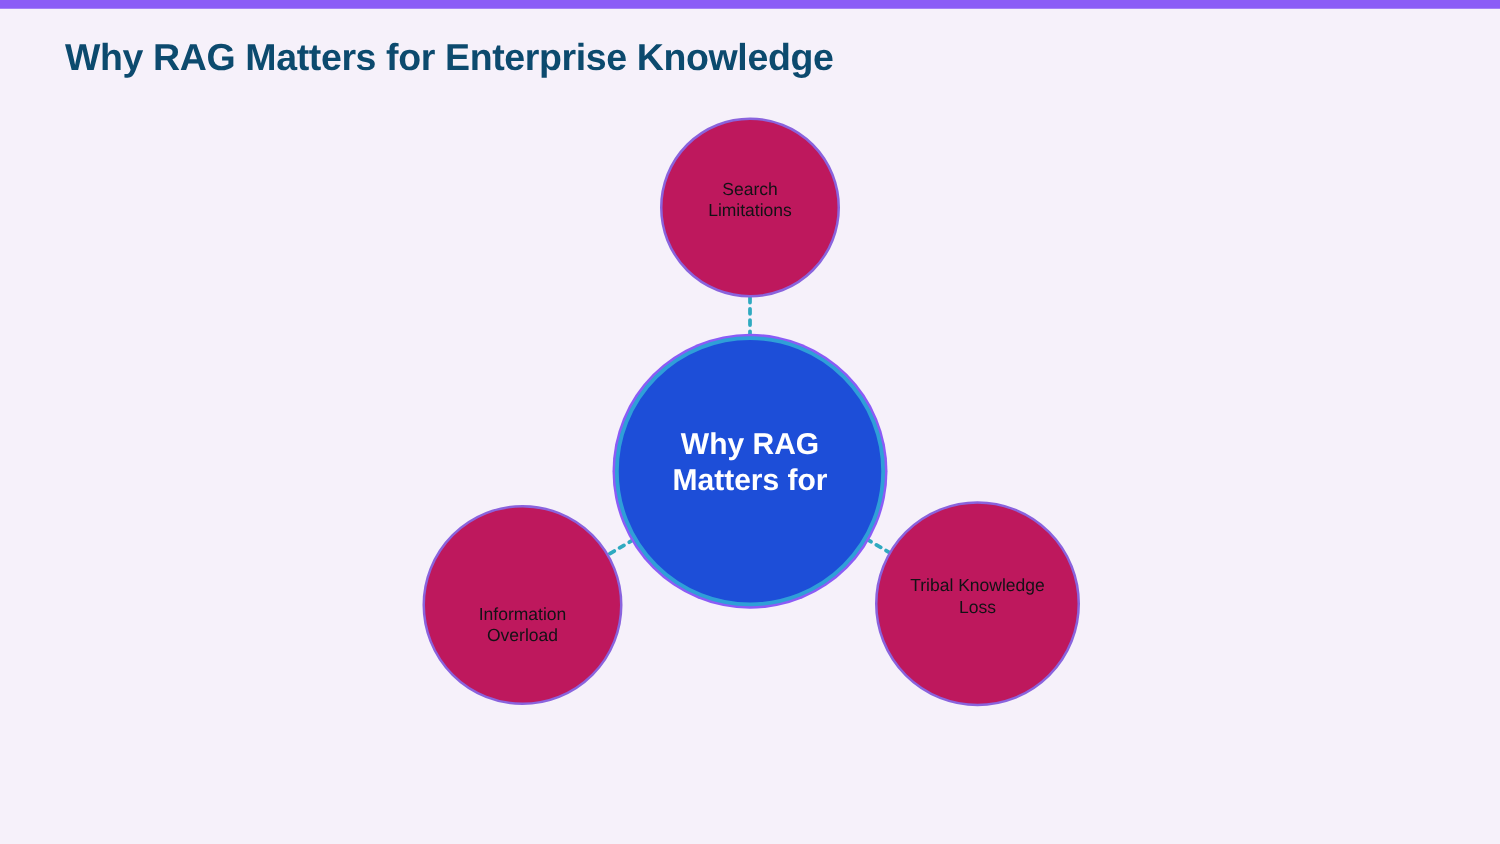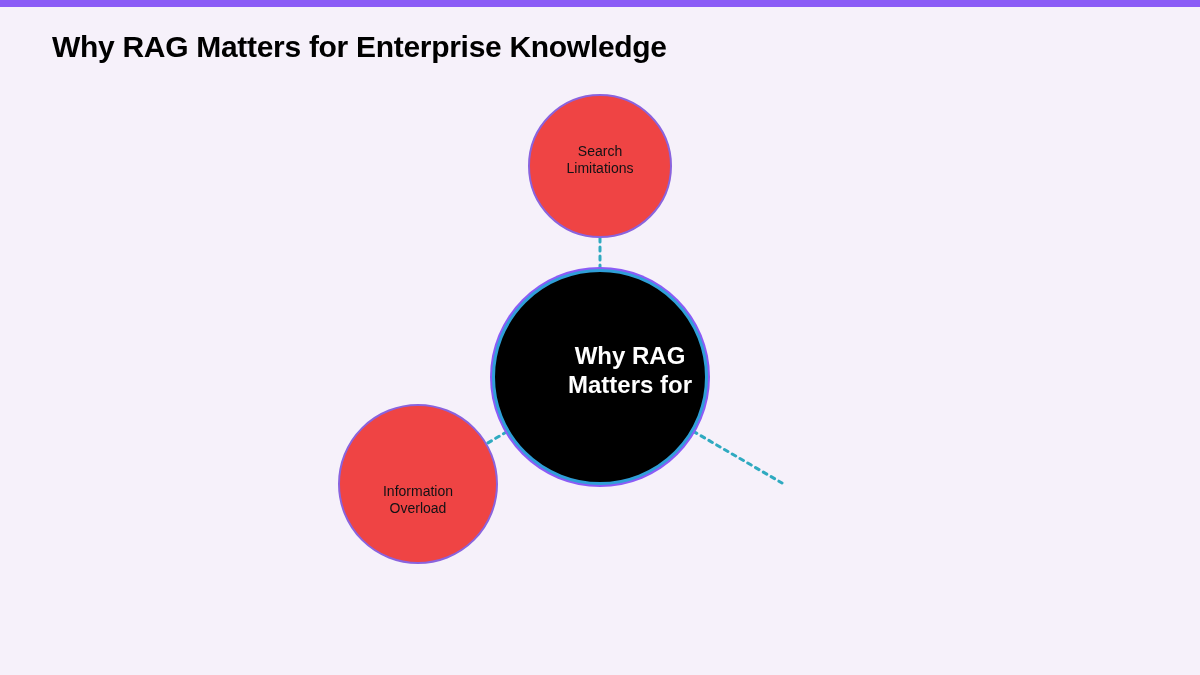--- a/index.html
+++ b/index.html
@@ -23,48 +23,47 @@
     background: #8B5CF6;
   }
   .page-title {
     position: absolute;
     left: 52px;
     top: 30px;
     margin: 0;
     font-size: 30px;
     font-weight: 700;
     letter-spacing: -0.3px;
-    color: #000000;
+    color: #0c4a6e;
   }
   .connector-svg {
     position: absolute;
     left: 0; top: 0;
     width: 1200px;
     height: 675px;
     z-index: 1;
   }
   .node {
     position: absolute;
     border-radius: 50%;
     display: flex;
     align-items: center;
     justify-content: center;
     text-align: center;
     box-sizing: border-box;
     z-index: 2;
   }
   .node--satellite {
-    background: #ef4444;
+    background: #be185d;
     border: 2px solid #8A63DD;
   }
   .node--center {
-    background: #000000;
+    background: #1d4ed8;
     border: 3px solid #2F9FD8;
     box-shadow: 0 0 0 2px #8B5CF6;
-    justify-content: flex-end;
   }
   .node--top    { left: 528px; top:  94px; width: 144px; height: 144px; }
   .node--left   { left: 338px; top: 404px; width: 160px; height: 160px; }
   .node--right  { left: 700px; top: 401px; width: 164px; height: 164px; }
   .node--main   { left: 492px; top: 269px; width: 216px; height: 216px; }
   .node-label {
     font-size: 14px;
     font-weight: 500;
     line-height: 1.25;
     color: #121215;
@@ -98,18 +97,21 @@
   </svg>
 
   <div class="node node--satellite node--top">
     <span class="node-label">Search Limitations</span>
   </div>
 
   <div class="node node--satellite node--left">
     <span class="node-label">Information Overload</span>
   </div>
 
+  <div class="node node--satellite node--right">
+    <span class="node-label">Tribal Knowledge Loss</span>
+  </div>
 
   <div class="node node--center node--main">
     <span class="center-label">Why RAG Matters for</span>
   </div>
 
 </div>
 
 </body></html>

